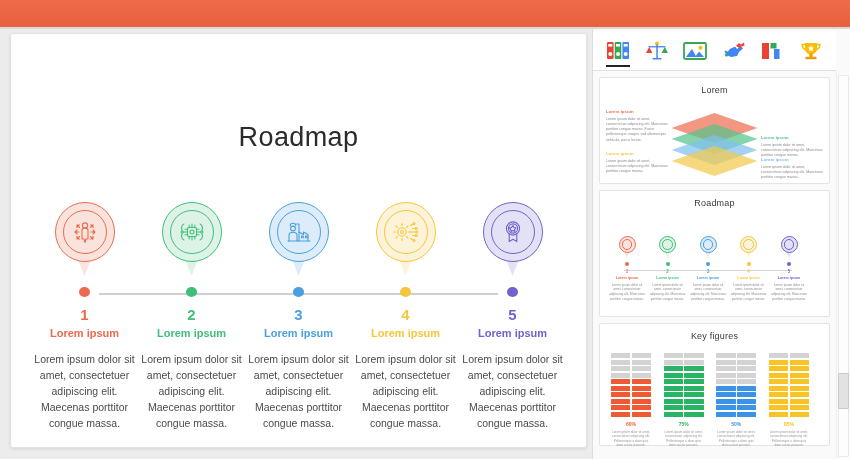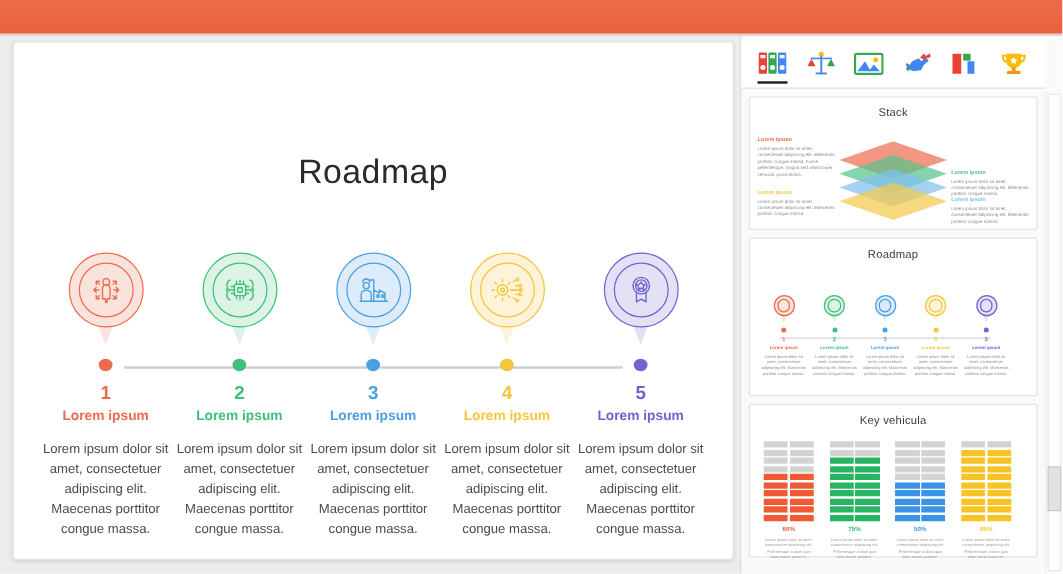--- a/index.html
+++ b/index.html
@@ -293,21 +293,21 @@
             <path d="M6 4.5H3.2c0 3 1.3 4.8 3.6 5.2M18 4.5h2.8c0 3-1.3 4.8-3.6 5.2" stroke="#fbbc04" stroke-width="1.6" fill="none"></path>
             <rect x="10.5" y="13.5" width="3" height="3.5" fill="#f29900"></rect>
             <rect x="6.5" y="16.8" width="11" height="2.4" rx=".6" fill="#f29900"></rect>
             <path d="M12 5.4l.95 1.9 2.1.3-1.52 1.48.36 2.1L12 10.2l-1.89 1 .36-2.1L8.95 7.6l2.1-.3z" fill="#fff"></path>
           </svg>
         </div>
       </div>
 
     <div class="panel-scroll" id="thumbs">
         <div class="thumb">
-          <div class="thumb-title">Stack</div>
+          <div class="thumb-title">Lorem</div>
           <div class="stack-art">
             <div class="layer" style="background:#ef6d52;top:18px;clip-path:polygon(50% 0,100% 50%,50% 100%,0 50%);height:30px;width:86px;margin-left:-43px;"></div>
             <div class="layer" style="background:#57c48b;top:29px;clip-path:polygon(50% 0,100% 50%,50% 100%,0 50%);height:30px;width:86px;margin-left:-43px;"></div>
             <div class="layer" style="background:#7fc0ee;top:40px;clip-path:polygon(50% 0,100% 50%,50% 100%,0 50%);height:30px;width:86px;margin-left:-43px;"></div>
             <div class="layer" style="background:#f2c94c;top:51px;clip-path:polygon(50% 0,100% 50%,50% 100%,0 50%);height:30px;width:86px;margin-left:-43px;"></div>
             <div class="lyr-label" style="left:6px;top:14px;"><span class="lyr-title" style="color:#ef6d52">Lorem ipsum</span><span>Lorem ipsum dolor sit amet, consectetuer adipiscing elit. Maecenas porttitor congue massa. Fusce pellentesque, magna sed ullamcorper vehicula, purus lectus.</span></div>
             <div class="lyr-label" style="right:6px;top:40px;"><span class="lyr-title" style="color:#57c48b">Lorem ipsum</span><span>Lorem ipsum dolor sit amet, consectetuer adipiscing elit. Maecenas porttitor congue massa.</span></div>
             <div class="lyr-label" style="right:6px;top:62px;"><span class="lyr-title" style="color:#7fc0ee">Lorem ipsum</span><span>Lorem ipsum dolor sit amet, consectetuer adipiscing elit. Maecenas porttitor congue massa.</span></div>
             <div class="lyr-label" style="left:6px;top:56px;"><span class="lyr-title" style="color:#f2c94c">Lorem ipsum</span><span>Lorem ipsum dolor sit amet, consectetuer adipiscing elit. Maecenas porttitor congue massa.</span></div>
           </div>
@@ -369,21 +369,21 @@
                 </div>
                 <div class="rm-dot" style="background:#6f63cf"></div>
                 <div class="rm-num" style="color:#6f63cf">5</div>
                 <div class="rm-head" style="color:#6f63cf">Lorem ipsum</div>
                 <div class="rm-body">Lorem ipsum dolor sit amet, consectetuer adipiscing elit. Maecenas porttitor congue massa.</div>
               </div>
             </div>
           </div>
         </div>
         <div class="thumb">
-          <div class="thumb-title">Key vehicula</div>
+          <div class="thumb-title">Key figures</div>
           <div class="kf-art">
             <div class="kf-cols">
               <div class="kf-col">
                 <div class="kf-bars">
                   <div class="kf-row">
                     <div class="kf-cell" style="background:#ef5a35"></div>
                     <div class="kf-cell" style="background:#ef5a35"></div>
                   </div>
                   <div class="kf-row">
                     <div class="kf-cell" style="background:#ef5a35"></div>

